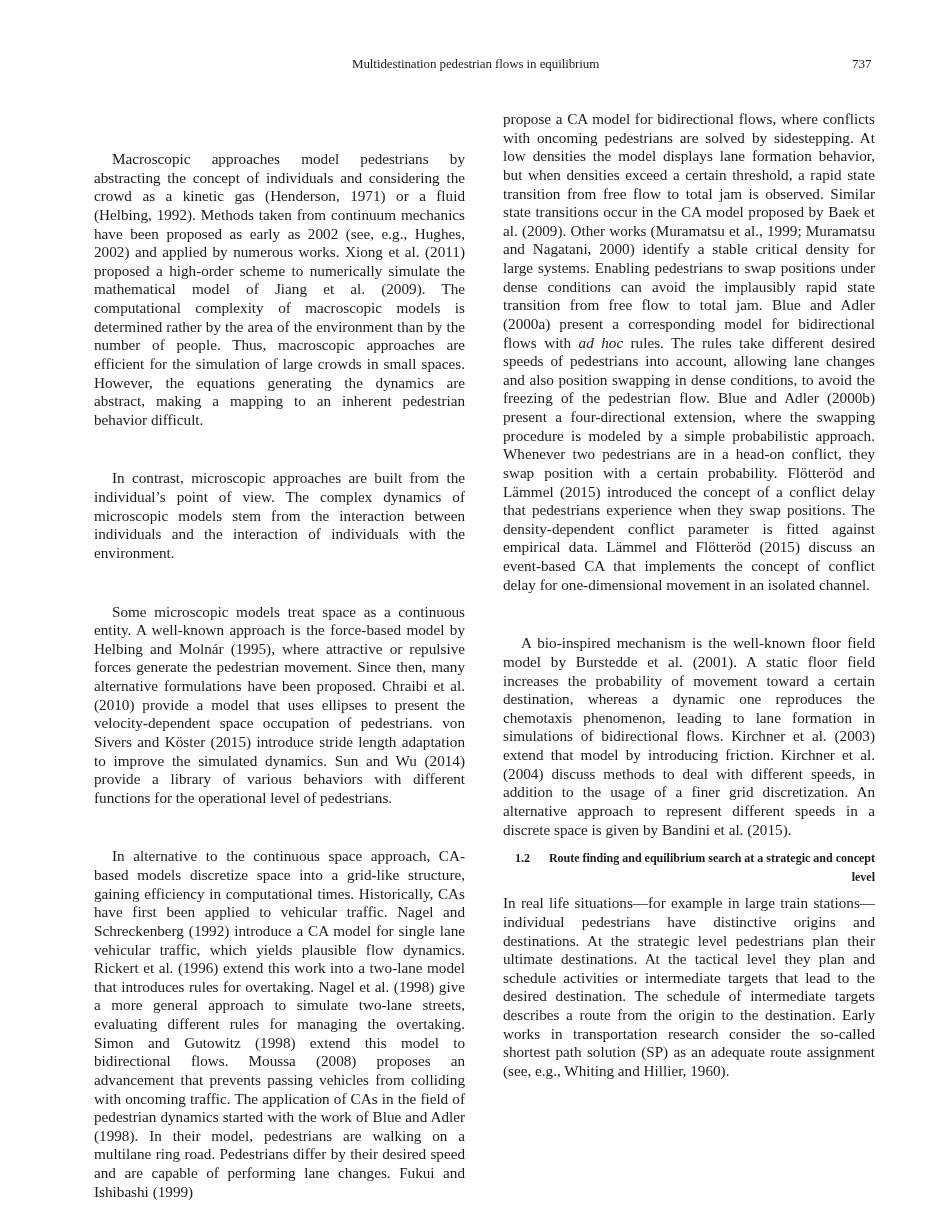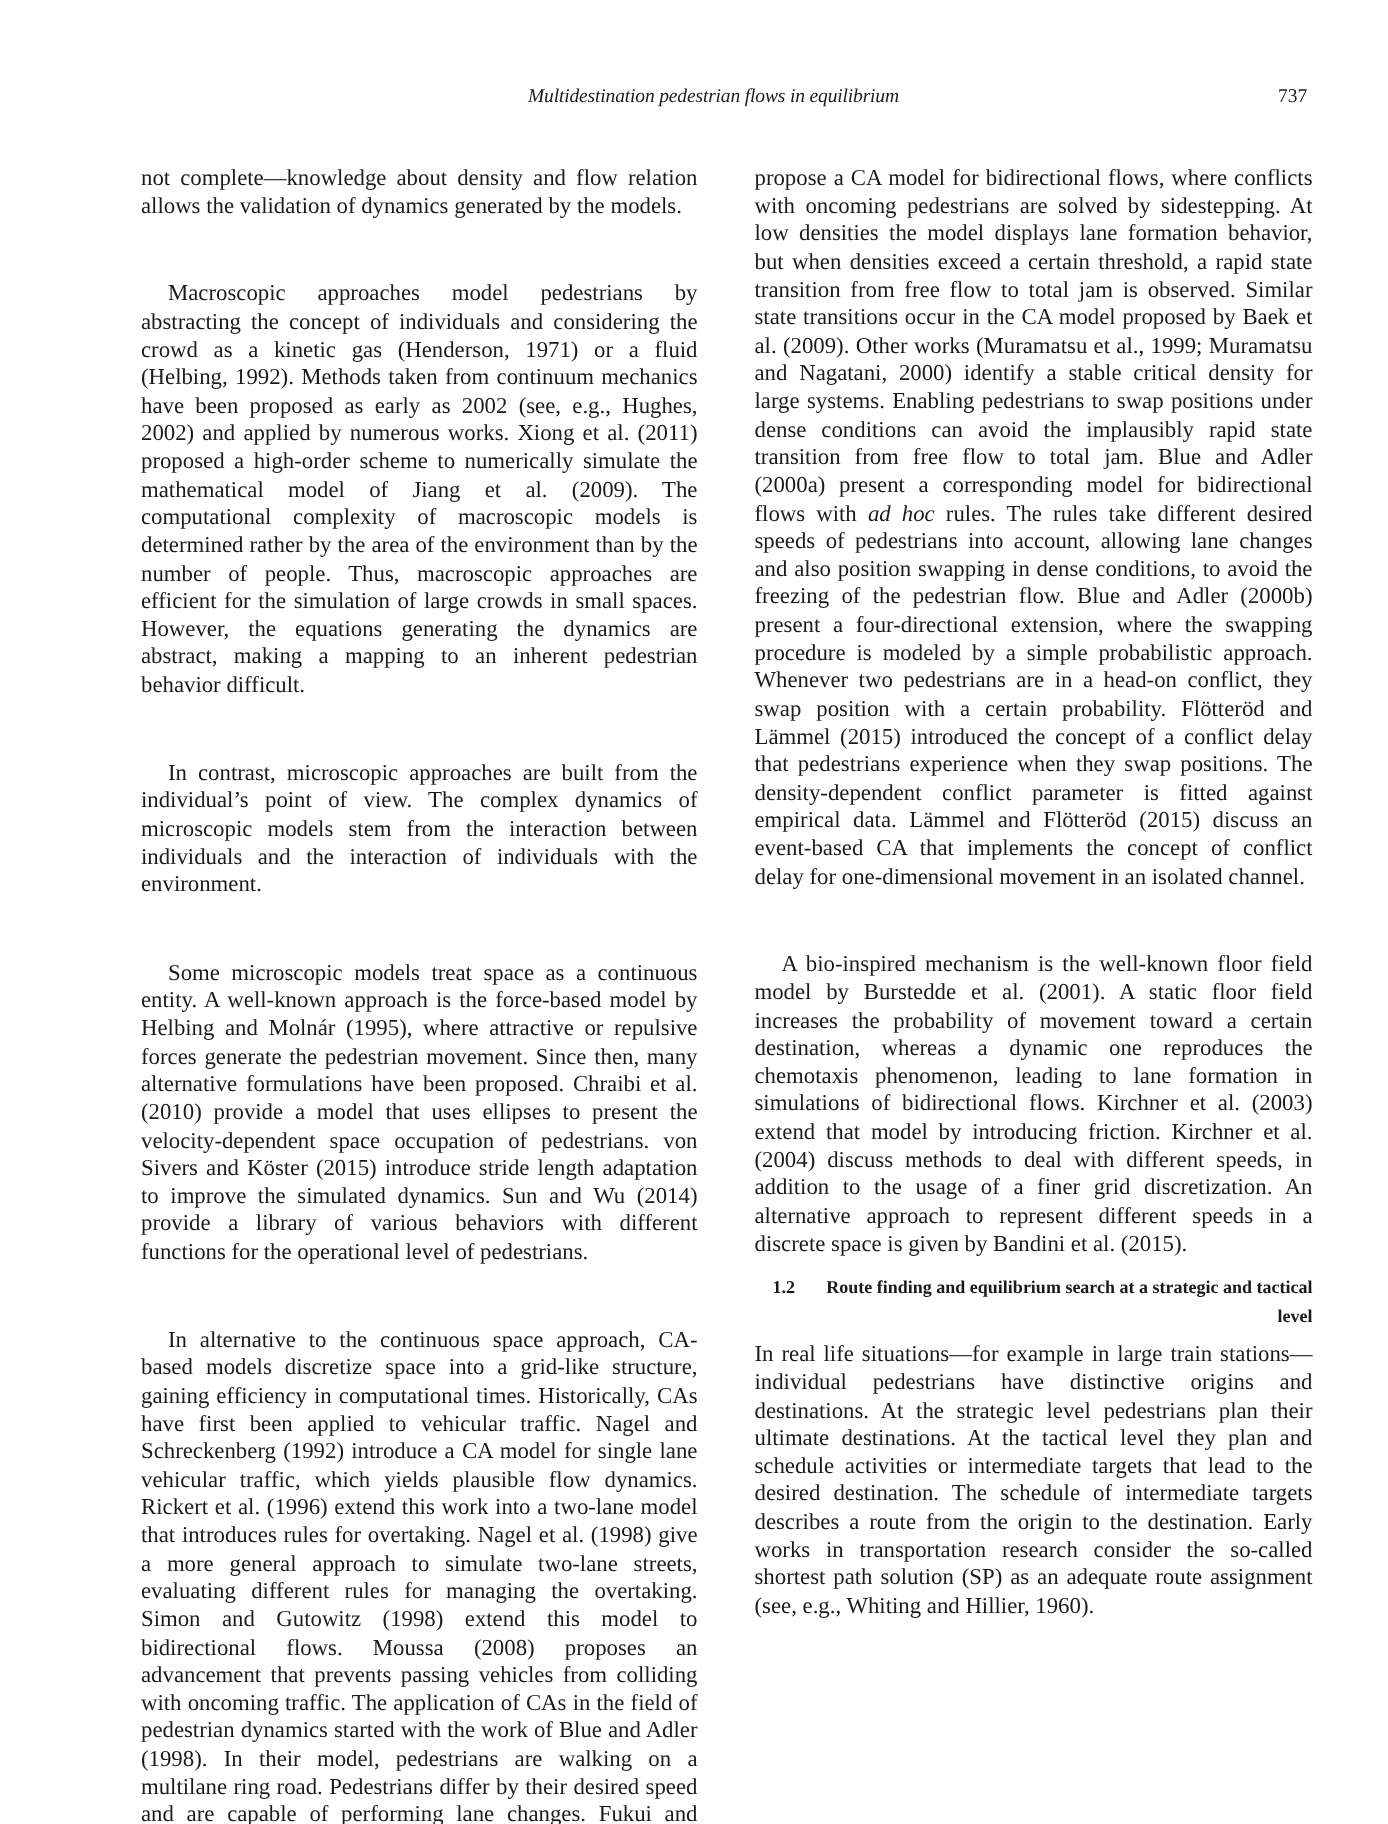--- a/index.html
+++ b/index.html
@@ -20,21 +20,20 @@
     top: 56px;
     left: 0;
     width: 925px;
     height: 20px;
     font-size: 13px;
   }
   .running-title {
     position: absolute;
     left: 352px;
     top: 0;
-    font-style: italic;
     letter-spacing: -0.1px;
   }
   .page-number {
     position: absolute;
     left: 852px;
     top: 0;
   }
   .column {
     position: absolute;
     top: 110px;
@@ -77,28 +76,27 @@
 </style>
 </head>
 <body>
 
 <div class="running-head">
   <span class="running-title">Multidestination pedestrian flows in equilibrium</span>
   <span class="page-number">737</span>
 </div>
 
 <div class="column col-left">
-  <p>not complete—knowledge about density and flow relation allows the validation of dynamics generated by the models.</p>
   <p class="indent">Macroscopic approaches model pedestrians by abstracting the concept of individuals and considering the crowd as a kinetic gas (Henderson, 1971) or a fluid (Helbing, 1992). Methods taken from continuum mechanics have been proposed as early as 2002 (see, e.g., Hughes, 2002) and applied by numerous works. Xiong et al. (2011) proposed a high-order scheme to numerically simulate the mathematical model of Jiang et al. (2009). The computational complexity of macroscopic models is determined rather by the area of the environment than by the number of people. Thus, macroscopic approaches are efficient for the simulation of large crowds in small spaces. However, the equations generating the dynamics are abstract, making a mapping to an inherent pedestrian behavior difficult.</p>
   <p class="indent">In contrast, microscopic approaches are built from the individual’s point of view. The complex dynamics of microscopic models stem from the interaction between individuals and the interaction of individuals with the environment.</p>
   <p class="indent">Some microscopic models treat space as a continuous entity. A well-known approach is the force-based model by Helbing and Molnár (1995), where attractive or repulsive forces generate the pedestrian movement. Since then, many alternative formulations have been proposed. Chraibi et al. (2010) provide a model that uses ellipses to present the velocity-dependent space occupation of pedestrians. von Sivers and Köster (2015) introduce stride length adaptation to improve the simulated dynamics. Sun and Wu (2014) provide a library of various behaviors with different functions for the operational level of pedestrians.</p>
   <p class="indent">In alternative to the continuous space approach, CA-based models discretize space into a grid-like structure, gaining efficiency in computational times. Historically, CAs have first been applied to vehicular traffic. Nagel and Schreckenberg (1992) introduce a CA model for single lane vehicular traffic, which yields plausible flow dynamics. Rickert et al. (1996) extend this work into a two-lane model that introduces rules for overtaking. Nagel et al. (1998) give a more general approach to simulate two-lane streets, evaluating different rules for managing the overtaking. Simon and Gutowitz (1998) extend this model to bidirectional flows. Moussa (2008) proposes an advancement that prevents passing vehicles from colliding with oncoming traffic. The application of CAs in the field of pedestrian dynamics started with the work of Blue and Adler (1998). In their model, pedestrians are walking on a multilane ring road. Pedestrians differ by their desired speed and are capable of performing lane changes. Fukui and Ishibashi (1999)</p>
 </div>
 
 <div class="column col-right">
   <p><span>propose a CA model for bidirectional flows, where conflicts with oncoming pedestrians are solved by sidestepping. At low densities the model displays lane formation behavior, but when densities exceed a certain threshold, a rapid state transition from free flow to total jam is observed. Similar state transitions occur in the CA model proposed by Baek et al. (2009). Other works (Muramatsu et al., 1999; Muramatsu and Nagatani, 2000) identify a stable critical density for large systems. Enabling pedestrians to swap positions under dense conditions can avoid the implausibly rapid state transition from free flow to total jam. Blue and Adler (2000a) present a corresponding model for bidirectional flows with </span><em>ad hoc</em><span> rules. The rules take different desired speeds of pedestrians into account, allowing lane changes and also position swapping in dense conditions, to avoid the freezing of the pedestrian flow. Blue and Adler (2000b) present a four-directional extension, where the swapping procedure is modeled by a simple probabilistic approach. Whenever two pedestrians are in a head-on conflict, they swap position with a certain probability. Flötteröd and Lämmel (2015) introduced the concept of a conflict delay that pedestrians experience when they swap positions. The density-dependent conflict parameter is fitted against empirical data. Lämmel and Flötteröd (2015) discuss an event-based CA that implements the concept of conflict delay for one-dimensional movement in an isolated channel.</span></p>
   <p class="indent">A bio-inspired mechanism is the well-known floor field model by Burstedde et al. (2001). A static floor field increases the probability of movement toward a certain destination, whereas a dynamic one reproduces the chemotaxis phenomenon, leading to lane formation in simulations of bidirectional flows. Kirchner et al. (2003) extend that model by introducing friction. Kirchner et al. (2004) discuss methods to deal with different speeds, in addition to the usage of a finer grid discretization. An alternative approach to represent different speeds in a discrete space is given by Bandini et al. (2015).</p>
   <div class="section-heading">
     <span class="num">1.2</span>
-    <span class="txt">Route finding and equilibrium search at a strategic and tactical level</span>
+    <span class="txt">Route finding and equilibrium search at a strategic and concept level</span>
   </div>
   <p>In real life situations—for example in large train stations—individual pedestrians have distinctive origins and destinations. At the strategic level pedestrians plan their ultimate destinations. At the tactical level they plan and schedule activities or intermediate targets that lead to the desired destination. The schedule of intermediate targets describes a route from the origin to the destination. Early works in transportation research consider the so-called shortest path solution (SP) as an adequate route assignment (see, e.g., Whiting and Hillier, 1960).</p>
 </div>
 
 </body></html>

